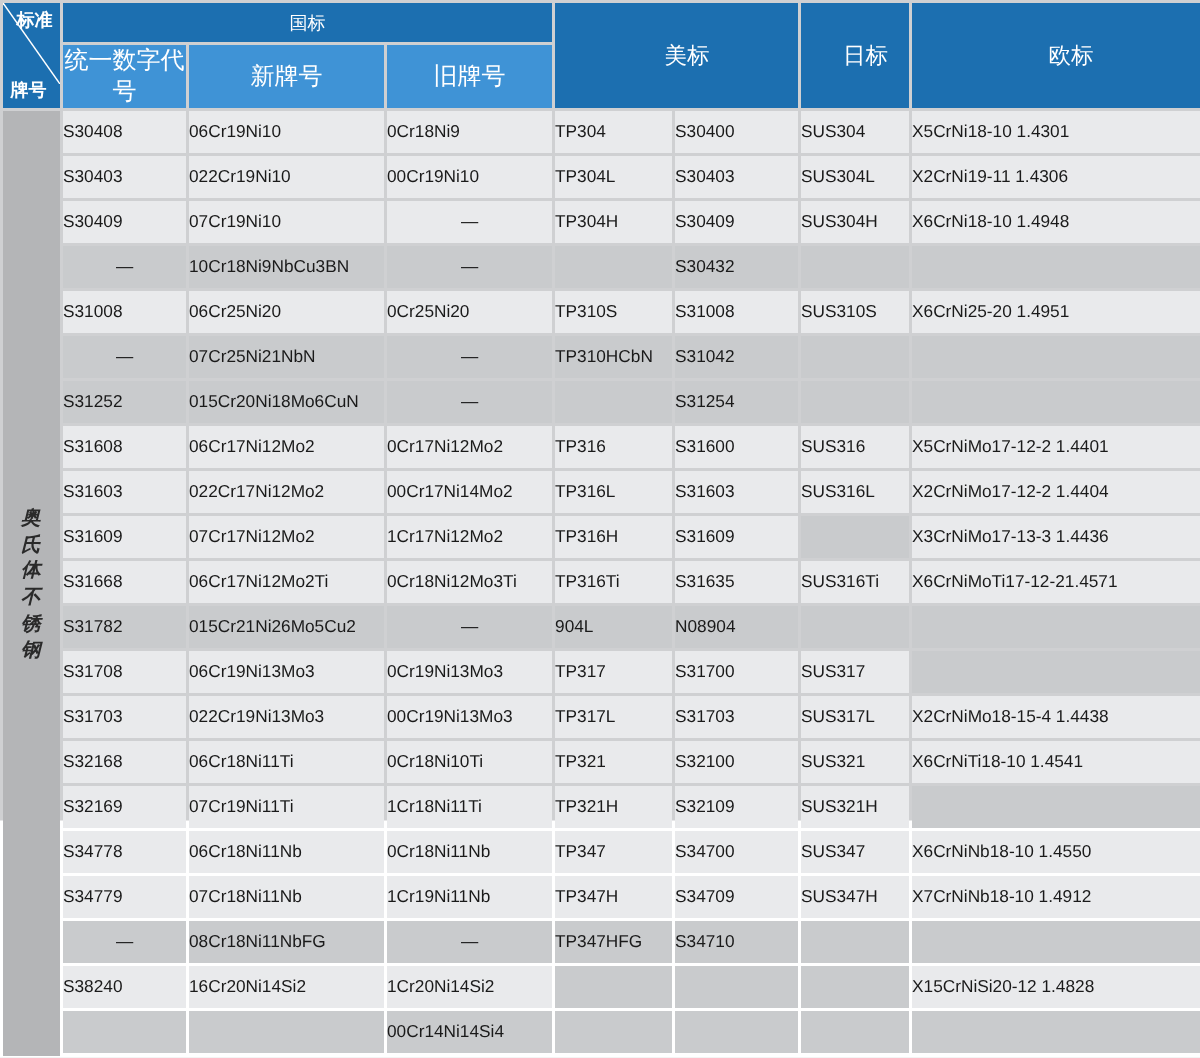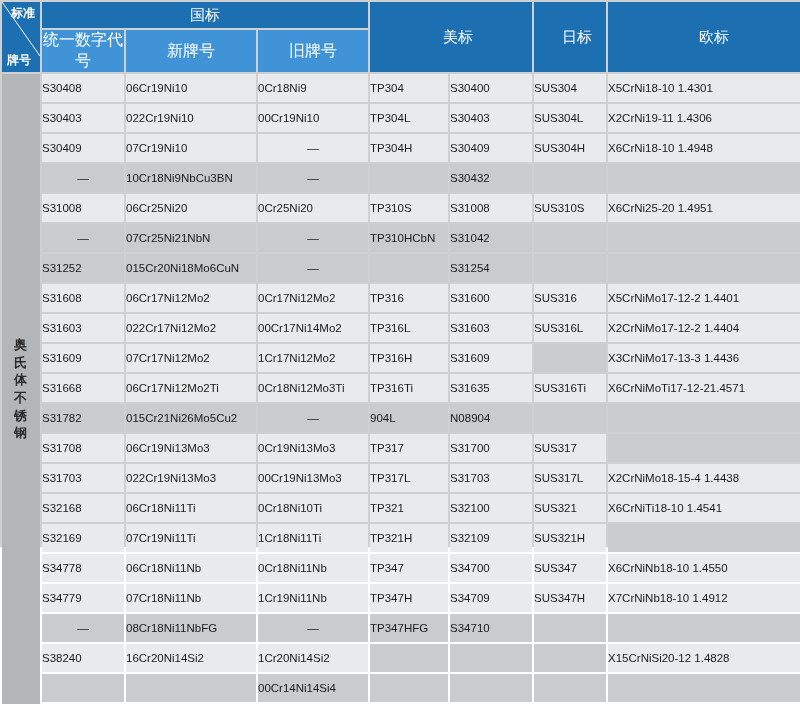--- a/index.html
+++ b/index.html
@@ -27,21 +27,21 @@
   }
   table.grid td, table.grid th {
     padding: 0;
     margin: 0;
     vertical-align: middle;
   }
   .hdr-blue {
     background: #1c6fb0;
     color: #ffffff;
     text-align: center;
-    font-size: 15px;
+    font-size: 12px;
     font-weight: normal;
     height: 26px;
   }
   .hdr-blue.tall {
     height: 54px;
     font-size: 15px;
     padding-left: 14px;
   }
   .hdr-sub {
     background: #3f93d6;
@@ -79,20 +79,21 @@
   }
   .cat-cell {
     background: #b4b5b7;
     color: #2a2a2a;
     text-align: center;
     font-size: 13px;
     font-weight: bold;
     line-height: 1.35;
     width: 38px;
     letter-spacing: 1px;
+    font-style: italic;
   }
   .cat-cell .vtext {
     display: block;
     width: 16px;
     margin: 0 auto;
     word-break: break-all;
   }
   td.data {
     background: #e9eaec;
     color: #1a1a1a;

